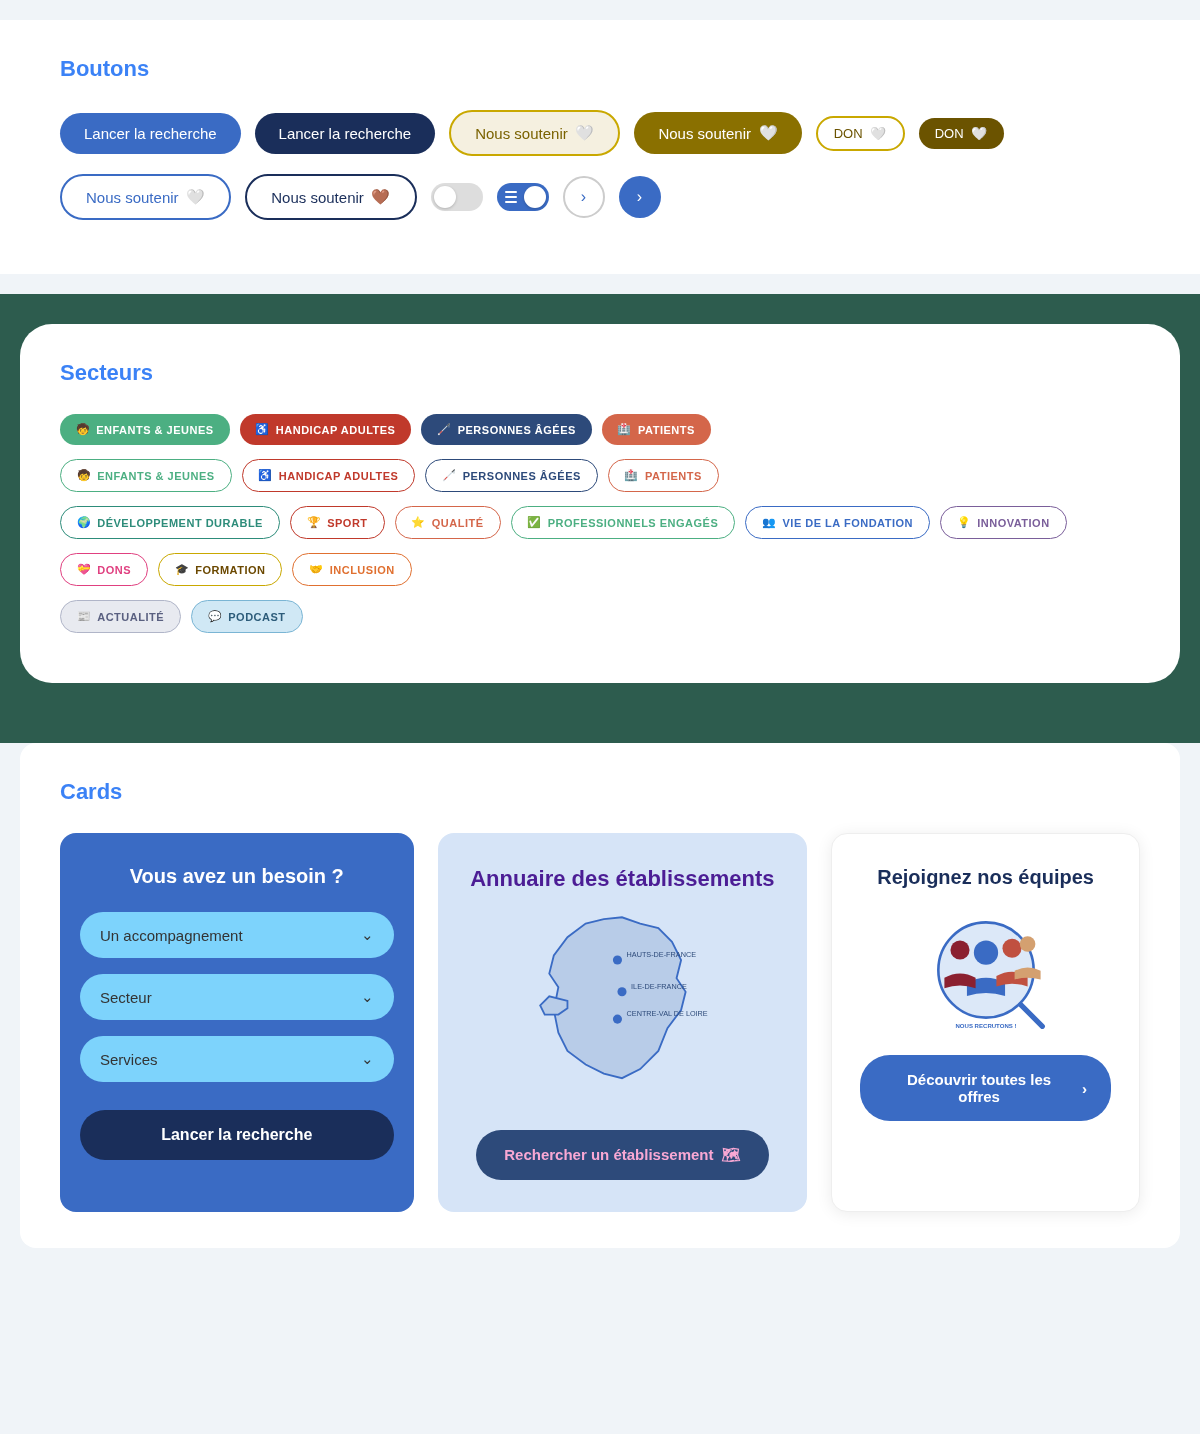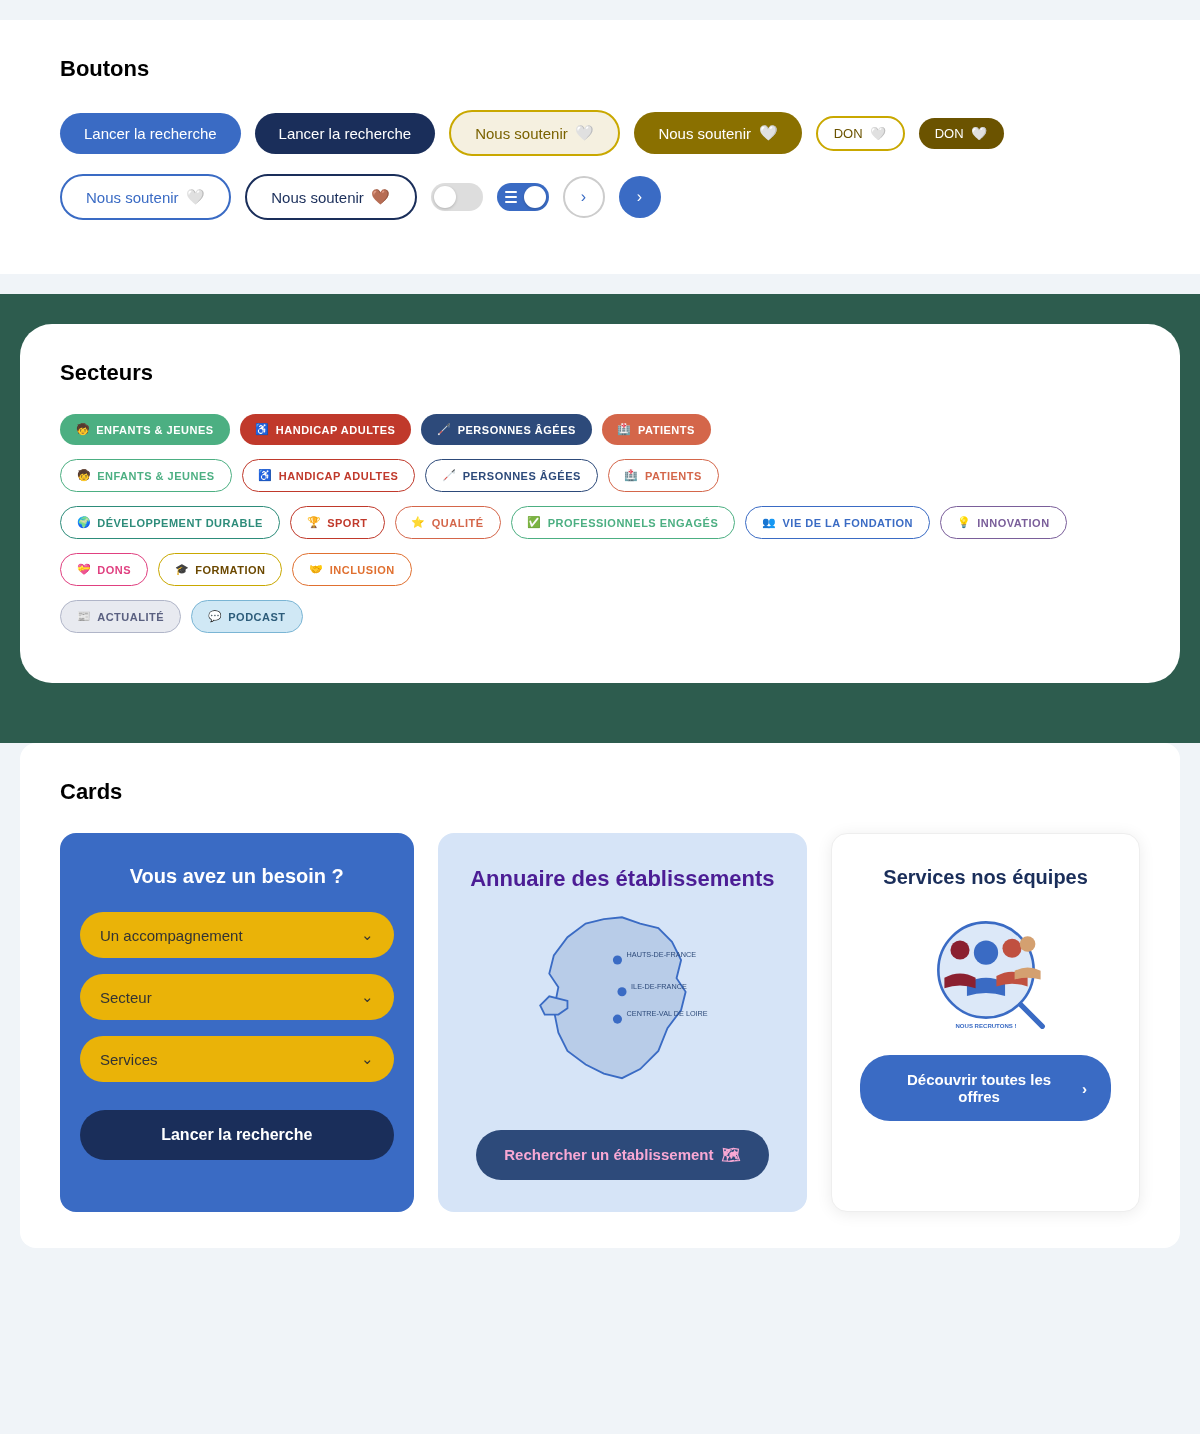--- a/index.html
+++ b/index.html
@@ -1,21 +1,21 @@
 <!DOCTYPE html>
 <html><head>
   <meta charset="utf-8">
   <style>
     * { box-sizing: border-box; margin: 0; padding: 0; }
     body { font-family: 'Segoe UI', Arial, sans-serif; background: #f0f4f8; width: 1200px; }
 
     .section-title {
       font-size: 22px;
       font-weight: 600;
-      color: #000000;
+      color: #3b82f6;
       margin-bottom: 28px;
     }
 
     .btn-row { display: flex; flex-wrap: wrap; gap: 14px; align-items: center; margin-bottom: 18px; }
 
     .btn {
       display: inline-flex; align-items: center; gap: 8px;
       padding: 12px 24px; border-radius: 40px; border: none;
       font-size: 15px; font-weight: 500; cursor: pointer; white-space: nowrap;
     }
@@ -93,21 +93,21 @@
     .tag-podcast { background: #d0e8f5; color: #2d5c7a; border: 1.5px solid #7ab5d4; }
     .cards-row { display: flex; gap: 24px; margin-top: 10px; }
 
     
     .card-blue {
       background: #3a6bc4; border-radius: 16px; padding: 32px 20px;
       flex: 1; min-width: 0; display: flex; flex-direction: column; gap: 16px;
     }
     .card-blue-title { font-size: 20px; font-weight: 700; color: #fff; text-align: center; margin-bottom: 8px; }
     .card-select {
-      background: #eab308; border-radius: 30px; padding: 14px 20px;
+      background: #7dd3fc; border-radius: 30px; padding: 14px 20px;
       display: flex; justify-content: space-between; align-items: center;
       font-size: 15px; color: #333; cursor: pointer; border: none;
     }
     .card-btn-search {
       background: #1a2e5a; color: #fff; border: none; border-radius: 30px;
       padding: 16px 0; font-size: 16px; font-weight: 600; cursor: pointer;
       width: 100%; margin-top: 12px; text-align: center;
     }
 
     
@@ -348,21 +348,21 @@
         <circle cx="95" cy="120" r="5" fill="#3a6bc4"></circle>
         <text x="105" y="117" class="map-label" fill="#2d4a7a" font-size="7" font-family="Arial">CENTRE-VAL DE LOIRE</text>
       </svg>
       <button class="card-btn-map">
         <span>Rechercher un établissement</span>
         <span>🗺</span>
       </button>
     </div>
 
     <div class="card-white">
-      <div class="card-white-title">Services nos équipes</div>
+      <div class="card-white-title">Rejoignez nos équipes</div>
 
       <svg class="recrute-img" viewBox="0 0 180 150" xmlns="http://www.w3.org/2000/svg">
 
         <circle cx="90" cy="75" r="55" fill="#dce8f8" stroke="#3a6bc4" stroke-width="3"></circle>
 
         <line x1="130" y1="115" x2="155" y2="140" stroke="#3a6bc4" stroke-width="6" stroke-linecap="round"></line>
 
         <circle cx="90" cy="55" r="14" fill="#3a6bc4"></circle>
         <path d="M68,90 Q90,78 112,90 L112,105 Q90,98 68,105 Z" fill="#3a6bc4"></path>
 

